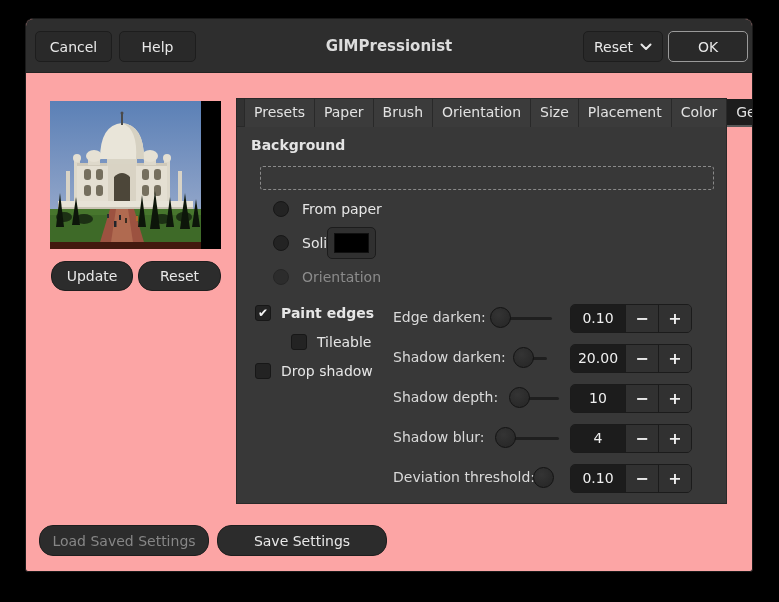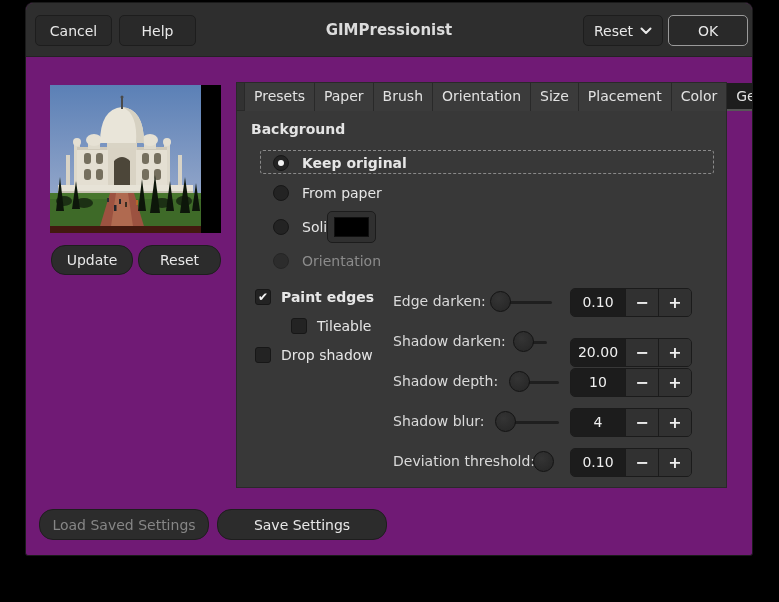--- a/index.html
+++ b/index.html
@@ -1,21 +1,21 @@
 <!DOCTYPE html>
 <html><head>
 <meta charset="utf-8">
 <style>
   * { margin:0; padding:0; box-sizing:border-box; }
   html,body { background:#000; }
   body { font-family:"DejaVu Sans","Liberation Sans",sans-serif; }
   #screen { position:relative; width:779px; height:602px; background:#000; overflow:hidden; }
 
-  .window { position:absolute; left:25px; top:2px; width:728px; height:554px;
-            background:#701a75; border:1px solid #1a1a1a; border-radius:8px 8px 3px 3px; overflow:hidden; }
+  .window { position:absolute; left:25px; top:18px; width:728px; height:554px;
+            background:#fca5a5; border:1px solid #1a1a1a; border-radius:8px 8px 3px 3px; overflow:hidden; }
 
   
   .header { position:absolute; left:0; top:0; width:100%; height:54px;
             background:#2e2e2e; border-bottom:1px solid #232323; }
   .hbtn { position:absolute; top:12px; height:31px; background:#292929; border:1px solid #1d1d1d;
           border-radius:5px; color:#e8e8e8; font-size:14px;
           display:flex; align-items:center; justify-content:center; cursor:default; }
   .hbtn.cancel { left:9px;  width:77px; }
   .hbtn.help   { left:93px; width:77px; }
   .hbtn.reset  { left:557px; width:80px; gap:7px; }
@@ -189,24 +189,20 @@
         <div class="tab">Orientation</div>
         <div class="tab">Size</div>
         <div class="tab">Placement</div>
         <div class="tab">Color</div>
         <div class="tab active">General</div>
       </div>
 
       <div class="section-label">Background</div>
 
       <div class="focus-frame"></div>
-      <div class="radio-row" style="left:36px; top:70px;">
-        <span class="radio selected"></span>
-        <span class="radio-label keep-bold">Keep original</span>
-      </div>
       <div class="radio-row" style="left:36px; top:100px;">
         <span class="radio"></span>
         <span class="radio-label">From paper</span>
       </div>
       <div class="radio-row" style="left:36px; top:134px;">
         <span class="radio"></span>
         <span class="radio-label">Solid</span>
       </div>
       <div class="color-button">
         <span class="color-swatch"></span>
@@ -234,21 +230,21 @@
       <div class="knob" style="left:253px; top:208px;"></div>
       <div class="spinbox" style="top:205px;">
         <span class="spin-value">0.10</span>
         <span class="spin-btn">−</span>
         <span class="spin-btn">+</span>
       </div>
 
       <div class="slider-label" style="top:250px;">Shadow darken:</div>
       <div class="track" style="left:286px; top:258px; width:24px;"></div>
       <div class="knob" style="left:276px; top:248px;"></div>
-      <div class="spinbox" style="top:245px;margin-top:10px;">
+      <div class="spinbox" style="top:245px;">
         <span class="spin-value">20.00</span>
         <span class="spin-btn">−</span>
         <span class="spin-btn">+</span>
       </div>
 
       <div class="slider-label" style="top:290px;">Shadow depth:</div>
       <div class="track" style="left:282px; top:298px; width:40px;"></div>
       <div class="knob" style="left:272px; top:288px;"></div>
       <div class="spinbox" style="top:285px;">
         <span class="spin-value">10</span>

